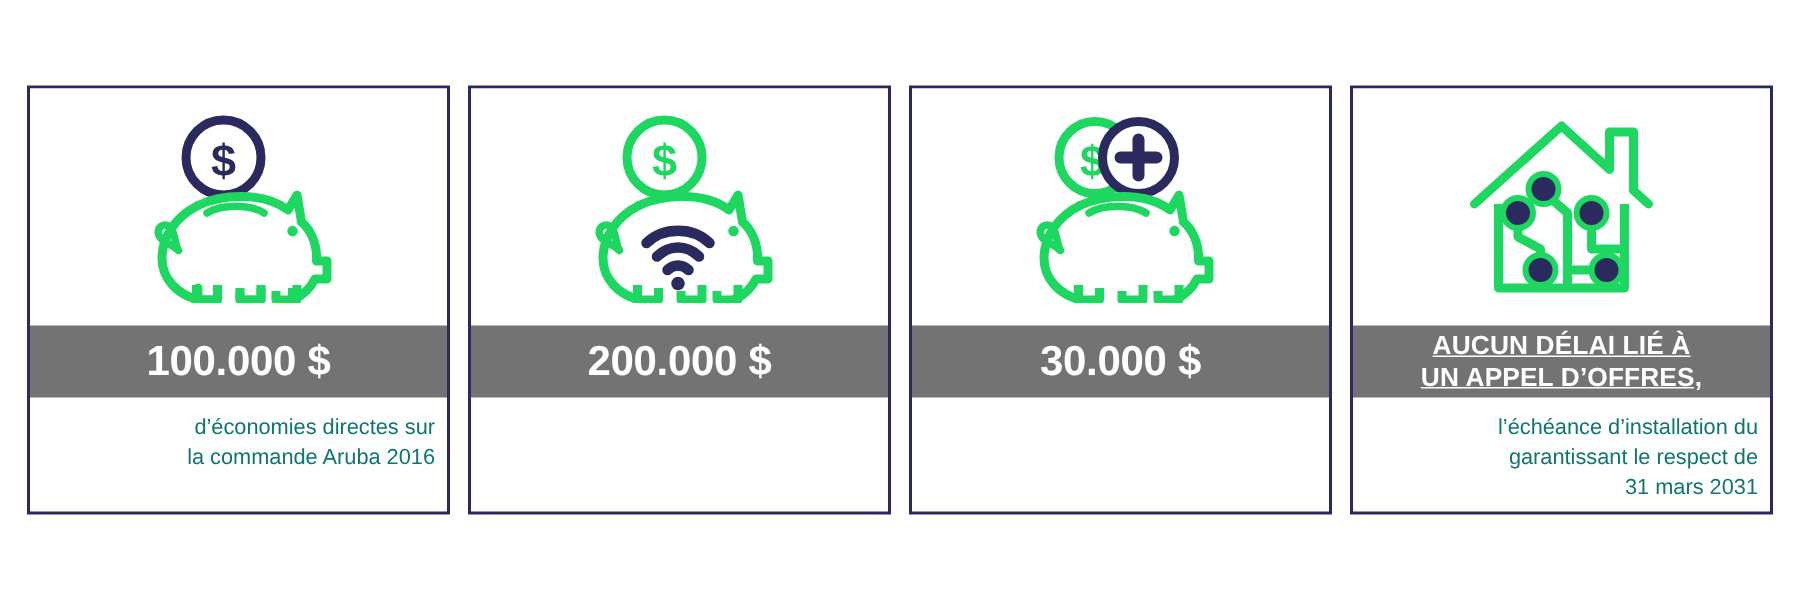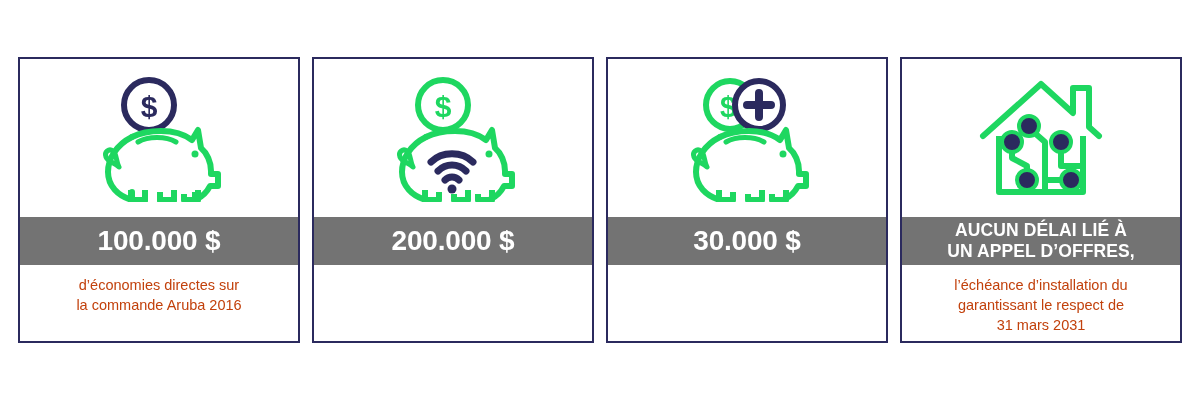--- a/index.html
+++ b/index.html
@@ -74,34 +74,35 @@
   .card-band .band-value {
     font-size: 28px;
     font-weight: bold;
     line-height: 1.05;
     letter-spacing: -0.2px;
     white-space: nowrap;
   }
 
   .card-band.two-line {
     flex: 0 0 48px;
+    text-decoration: underline;
   }
 
   .card-band .band-line {
     font-size: 17.5px;
     font-weight: bold;
     line-height: 1.22;
     letter-spacing: 0.1px;
     white-space: nowrap;
   }
 
   .card-caption {
     flex: 1 1 auto;
-    color: #c2410c;
-    text-align: center;
+    color: #0f766e;
+    text-align: right;
     font-size: 14.5px;
     line-height: 1.38;
     padding: 10px 8px 0 8px;
     box-sizing: border-box;
   }
 
   .card-caption .cap-line {
     display: block;
     white-space: nowrap;
   }

